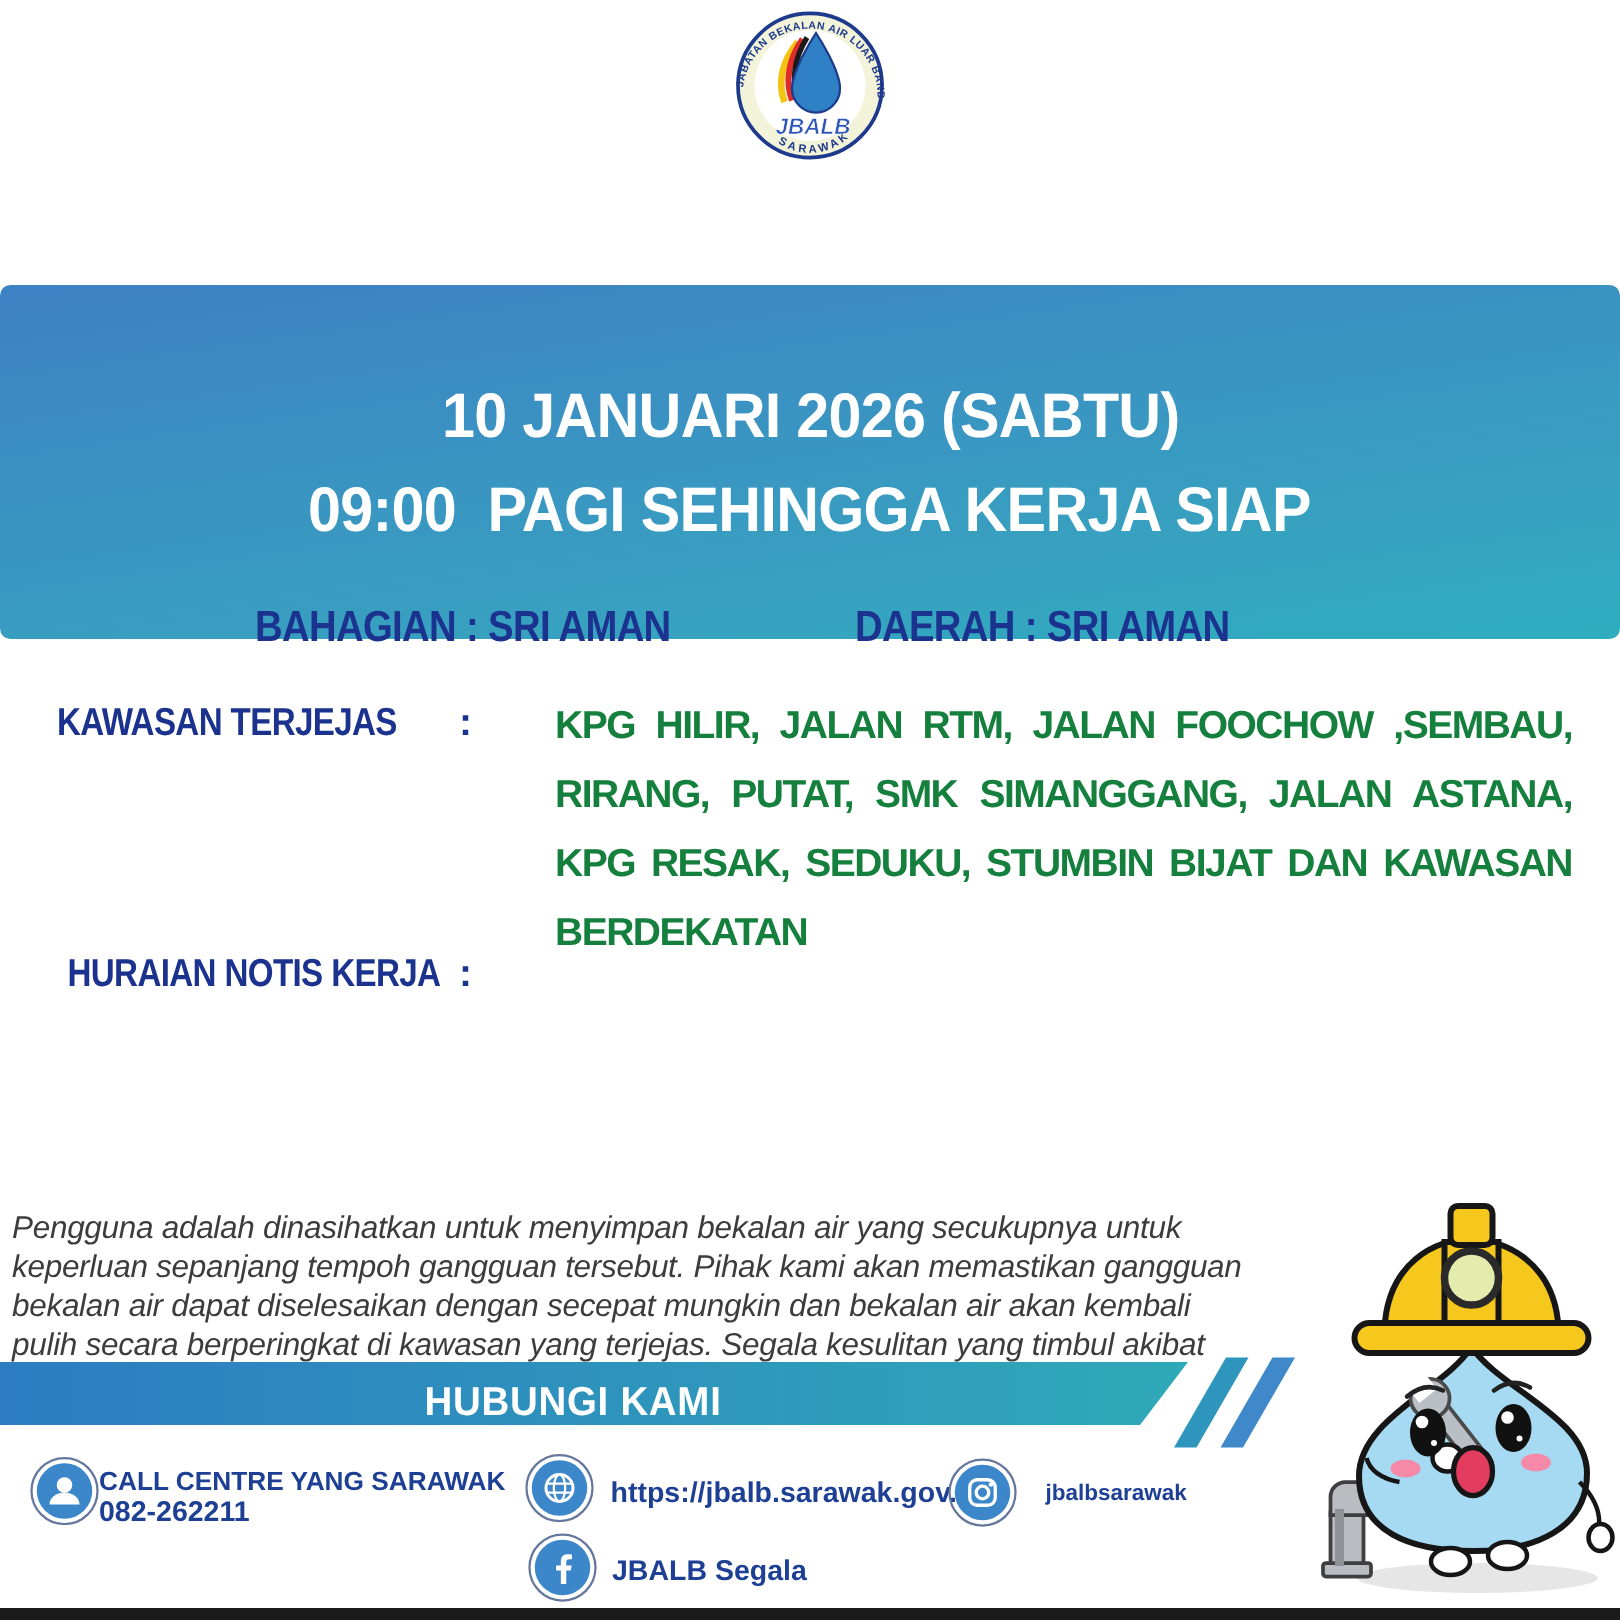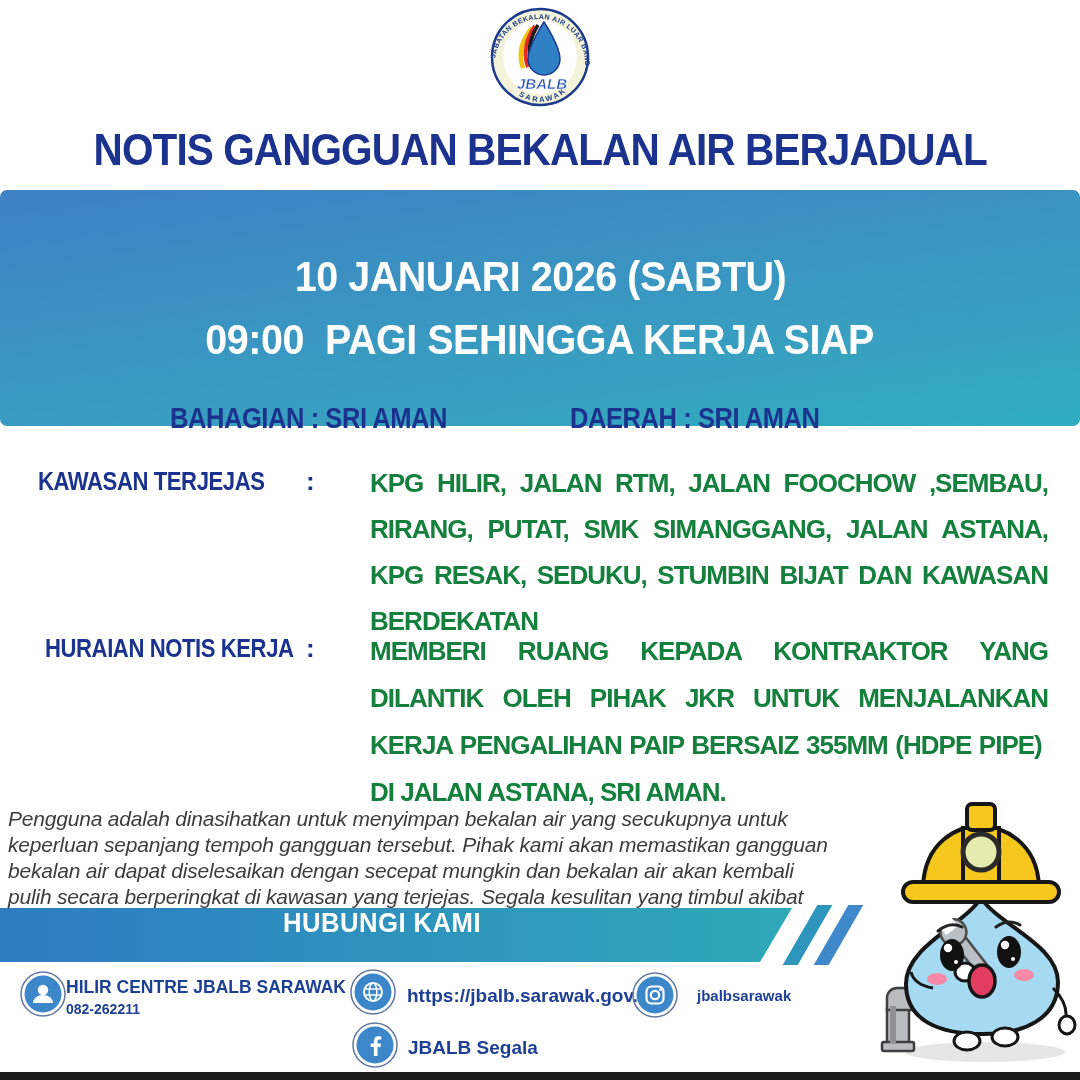--- a/index.html
+++ b/index.html
@@ -30,34 +30,34 @@
   .kawasan-label{left:38px;top:466px;}
   .kawasan-colon{top:466px;}
   .kawasan-content{top:460px;}
   .huraian-label{left:45px;top:633px;}
   .huraian-colon{top:633px;}
   .huraian-content{top:628px;line-height:47px;}
   
   .disclaimer{position:absolute;left:8px;top:806px;width:832px;font-size:21px;font-style:italic;
               color:#3c3c3c;line-height:26px;letter-spacing:-.2px;}
   
-  .contact-banner{position:absolute;left:0;top:908px;width:792px;height:54px;
+  .contact-banner{position:absolute;left:0;top:908px;width:792px;height:42px;
                   background:linear-gradient(90deg,#2d7cc2 0%,#2fa9b8 100%);
                   clip-path:polygon(0 0,100% 0,calc(100% - 32px) 100%,0 100%);
-                  display:flex;align-items:flex-start;justify-content:center;}
+                  display:flex;align-items:flex-end;justify-content:center;}
   .contact-banner span{display:inline-block;color:#fff;font-weight:bold;font-size:27px;
                   letter-spacing:.5px;transform:scaleX(.95);padding-right:30px;}
   .stripe{position:absolute;top:905px;height:60px;width:15px;transform:skewX(-30deg);}
   .stripe.s1{left:800px;background:#2e95bd;}
   .stripe.s2{left:831px;background:#3f88c9;}
   
   .cicon{position:absolute;width:46px;height:46px;}
   .ctext{position:absolute;color:#1d3f94;font-weight:bold;white-space:nowrap;}
   .call-text{left:66px;top:976px;font-size:17.5px;line-height:22px;}
-  .call-text .phone{font-size:14px;}
+  .call-text .phone{font-size:19px;}
   .web-text{left:407px;top:985px;font-size:19px;}
   .ig-text{left:697px;top:987px;font-size:15px;}
   .fb-text{left:408px;top:1037px;font-size:19px;}
   
   .mascot{position:absolute;left:843px;top:788px;width:237px;height:287px;}
   .bottom-bar{position:absolute;left:0;bottom:0;width:1080px;height:8px;background:#1b1b1b;}
 </style>
 </head>
 <body>
 
@@ -80,58 +80,54 @@
 
       <path d="M54,22 C44,34 40,48 45,62" fill="none" stroke="#f4c211" stroke-width="4.5"></path>
       <path d="M57,20 C48,33 45,48 50,61" fill="none" stroke="#e02b2b" stroke-width="4"></path>
       <path d="M60,19 C52,32 49,47 54,60" fill="none" stroke="#1a1a1a" stroke-width="3.5"></path>
 
       <path d="M66,16 C66,16 50,40 50,53 a16,16 0 0 0 32,0 C82,40 66,16 66,16 Z" fill="#2f80c5" stroke="#1d3a8c" stroke-width="1.5"></path>
       <text x="64" y="83" text-anchor="middle" font-size="15" font-weight="bold" font-style="italic" fill="#2d55b8" stroke="#ffffff" stroke-width="0.4">JBALB</text>
     </svg>
   </div>
 
-  <div class="main-title">
-    <span>NOTIS GANGGUAN BEKALAN AIR BERJADUAL</span>
-  </div>
 
   <div class="date-banner">
     <span class="bline">10 JANUARI 2026 (SABTU)</span>
     <span class="bline">09:00&nbsp; PAGI SEHINGGA KERJA SIAP</span>
   </div>
 
   <span class="region bahagian">BAHAGIAN : SRI AMAN</span>
   <span class="region daerah">DAERAH : SRI AMAN</span>
 
   <span class="sec-label kawasan-label">KAWASAN TERJEJAS</span>
   <span class="sec-colon kawasan-colon">:</span>
   <div class="sec-content kawasan-content">KPG HILIR, JALAN RTM, JALAN FOOCHOW ,SEMBAU, RIRANG, PUTAT, SMK SIMANGGANG, JALAN ASTANA, KPG RESAK, SEDUKU, STUMBIN BIJAT DAN KAWASAN BERDEKATAN</div>
 
   <span class="sec-label huraian-label">HURAIAN NOTIS KERJA</span>
   <span class="sec-colon huraian-colon">:</span>
-  <div class="sec-content huraian-content">MEMBERI RUANG KEPADA KONTRAKTOR YANG DILANTIK OLEH PIHAK JKR UNTUK MENJALANKAN KERJA PENGALIHAN PAIP BERSAIZ 355MM (HDPE PIPE)&nbsp; DI JALAN ASTANA, SRI AMAN.</div>
 
   <div class="disclaimer">Pengguna adalah dinasihatkan untuk menyimpan bekalan air yang secukupnya untuk keperluan sepanjang tempoh gangguan tersebut. Pihak kami akan memastikan gangguan bekalan air dapat diselesaikan dengan secepat mungkin dan bekalan air akan kembali pulih secara berperingkat di kawasan yang terjejas. Segala kesulitan yang timbul akibat gangguan ini adalah sangat dikesali.</div>
 
   <div class="contact-banner">
     <span>HUBUNGI KAMI</span>
   </div>
   <div class="stripe s1"></div>
   <div class="stripe s2"></div>
 
   <div class="cicon" style="left:20px;top:971px;">
     <svg viewBox="0 0 46 46" width="46" height="46">
       <circle cx="23" cy="23" r="22" fill="none" stroke="#66779e" stroke-width="1.5"></circle>
       <circle cx="23" cy="23" r="18.5" fill="#3c87c9"></circle>
       <circle cx="23" cy="19" r="5.2" fill="#ffffff"></circle>
       <path d="M13,32 a10,8 0 0 1 20,0 Z" fill="#ffffff"></path>
     </svg>
   </div>
   <div class="ctext call-text">
-    <div>HILIR CENTRE JBALB SARAWAK</div>
+    <div>CALL CENTRE YANG SARAWAK</div>
     <div class="phone">082-262211</div>
   </div>
 
   <div class="cicon" style="left:350px;top:969px;">
     <svg viewBox="0 0 46 46" width="46" height="46">
       <circle cx="23" cy="23" r="22" fill="none" stroke="#66779e" stroke-width="1.5"></circle>
       <circle cx="23" cy="23" r="18.5" fill="#3c87c9"></circle>
       <circle cx="23" cy="23" r="9" fill="none" stroke="#ffffff" stroke-width="2"></circle>
       <ellipse cx="23" cy="23" rx="3.8" ry="9" fill="none" stroke="#ffffff" stroke-width="1.5"></ellipse>
       <line x1="14" y1="20" x2="32" y2="20" stroke="#ffffff" stroke-width="1.5"></line>

